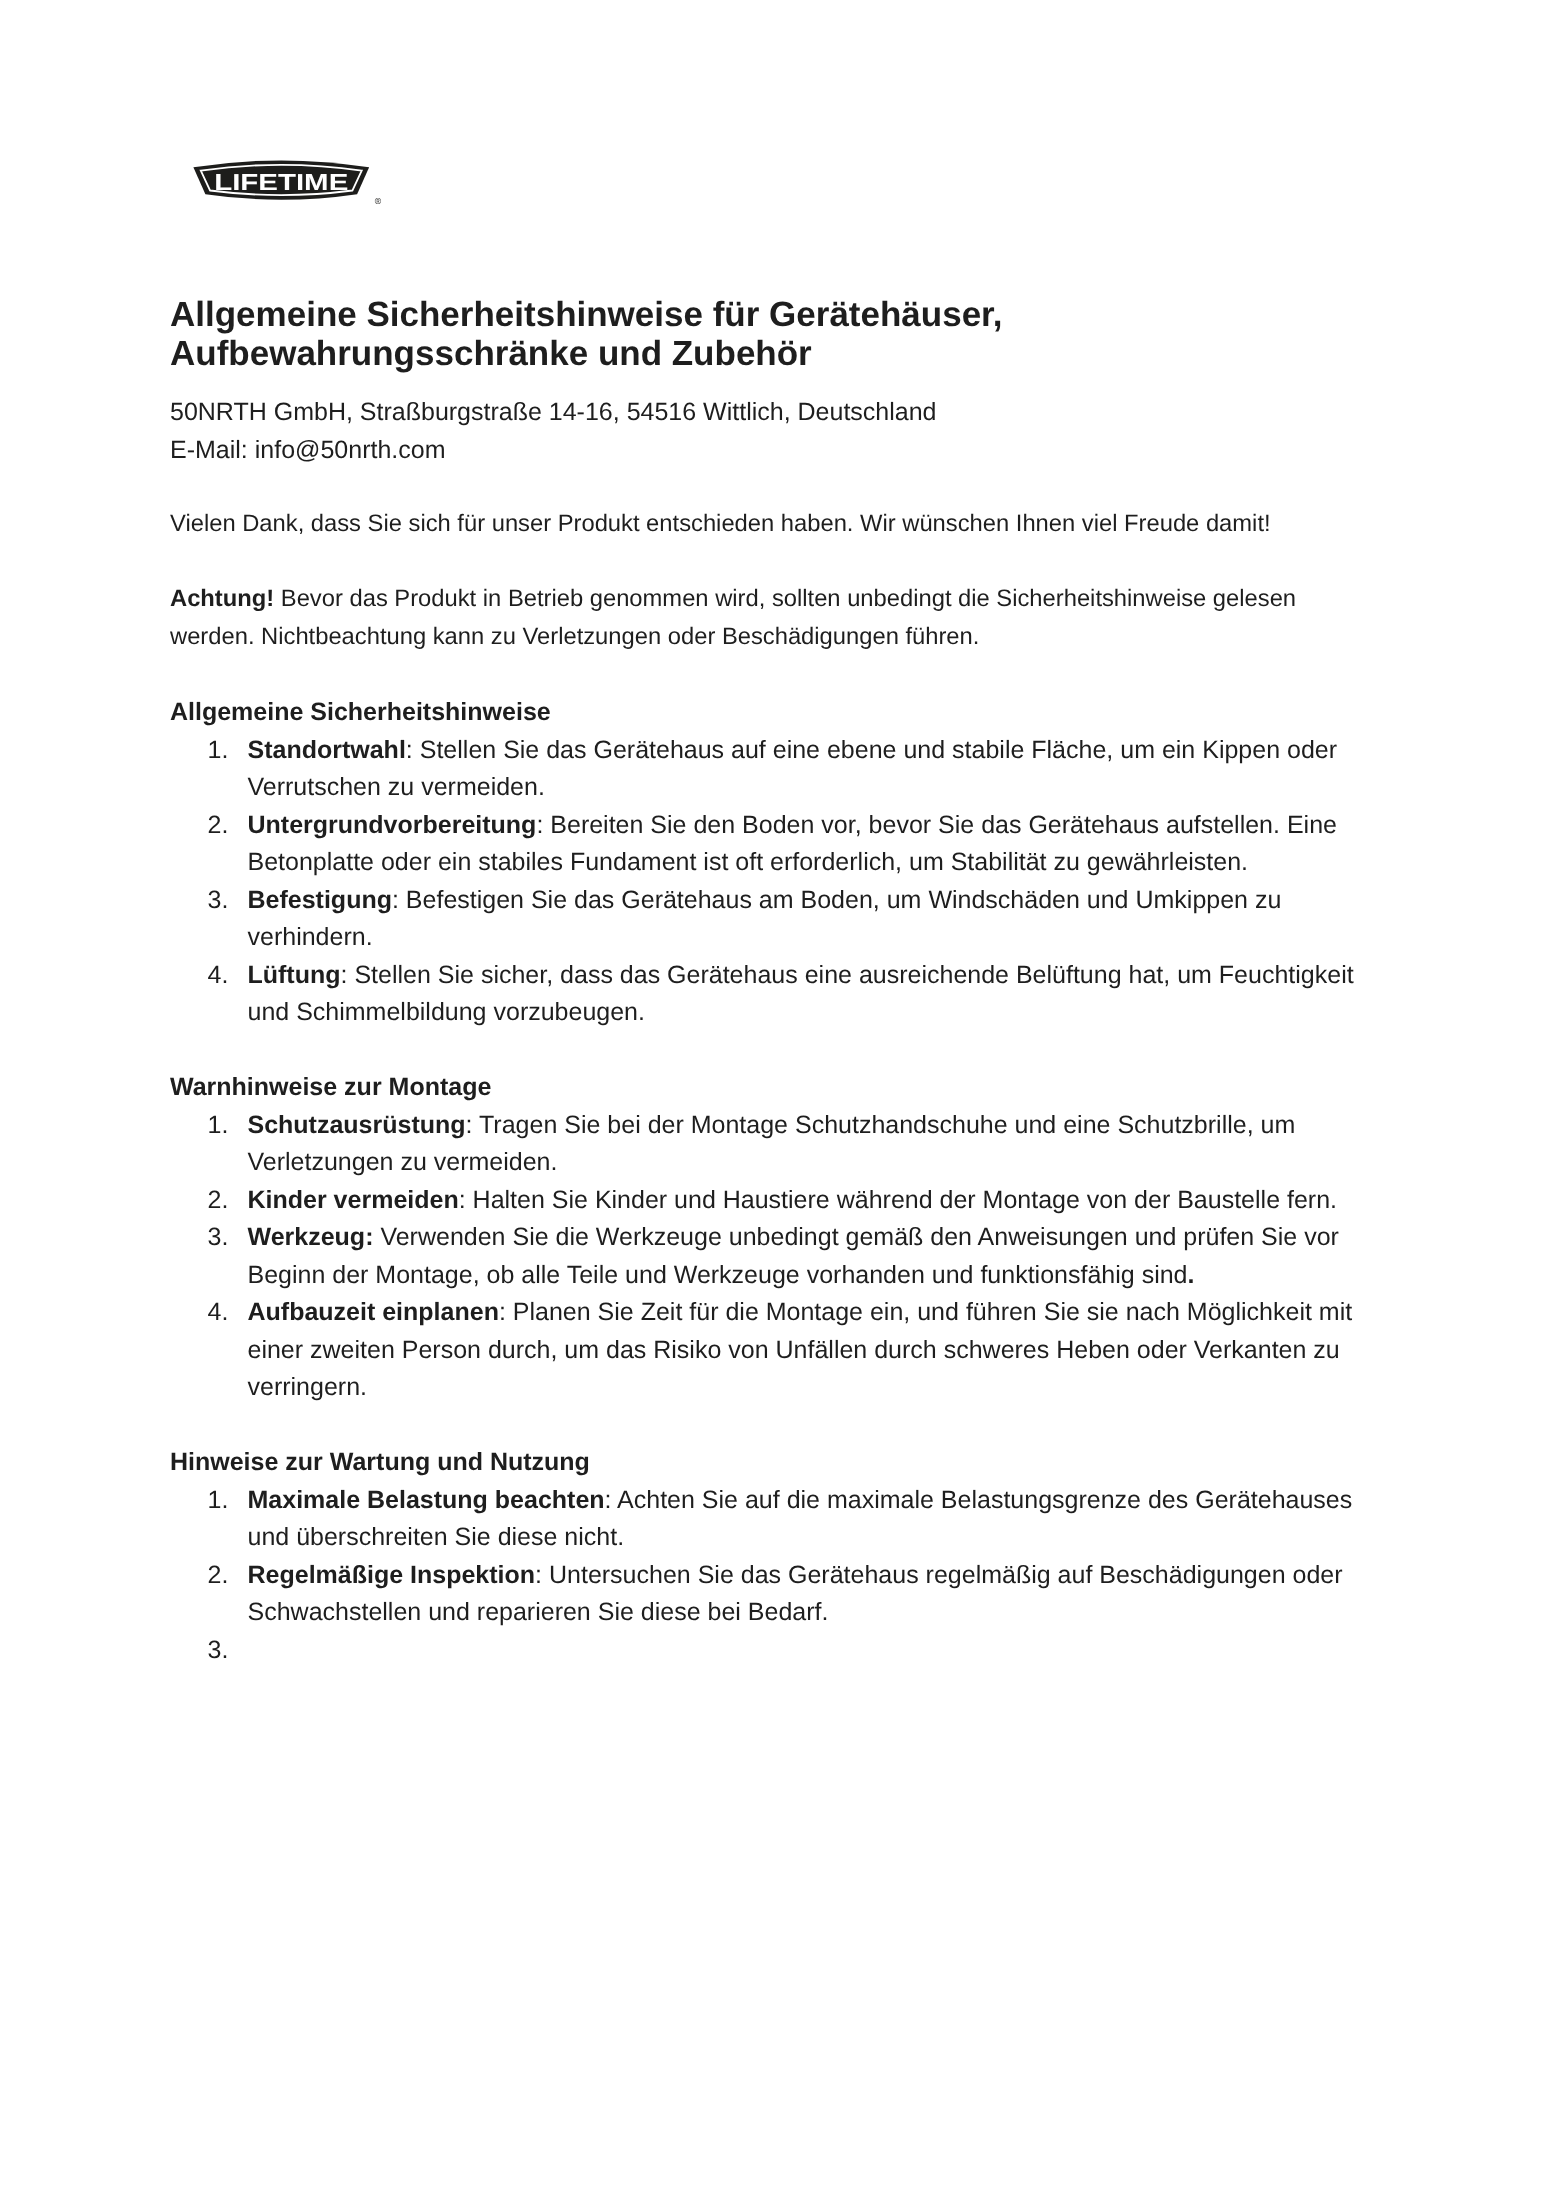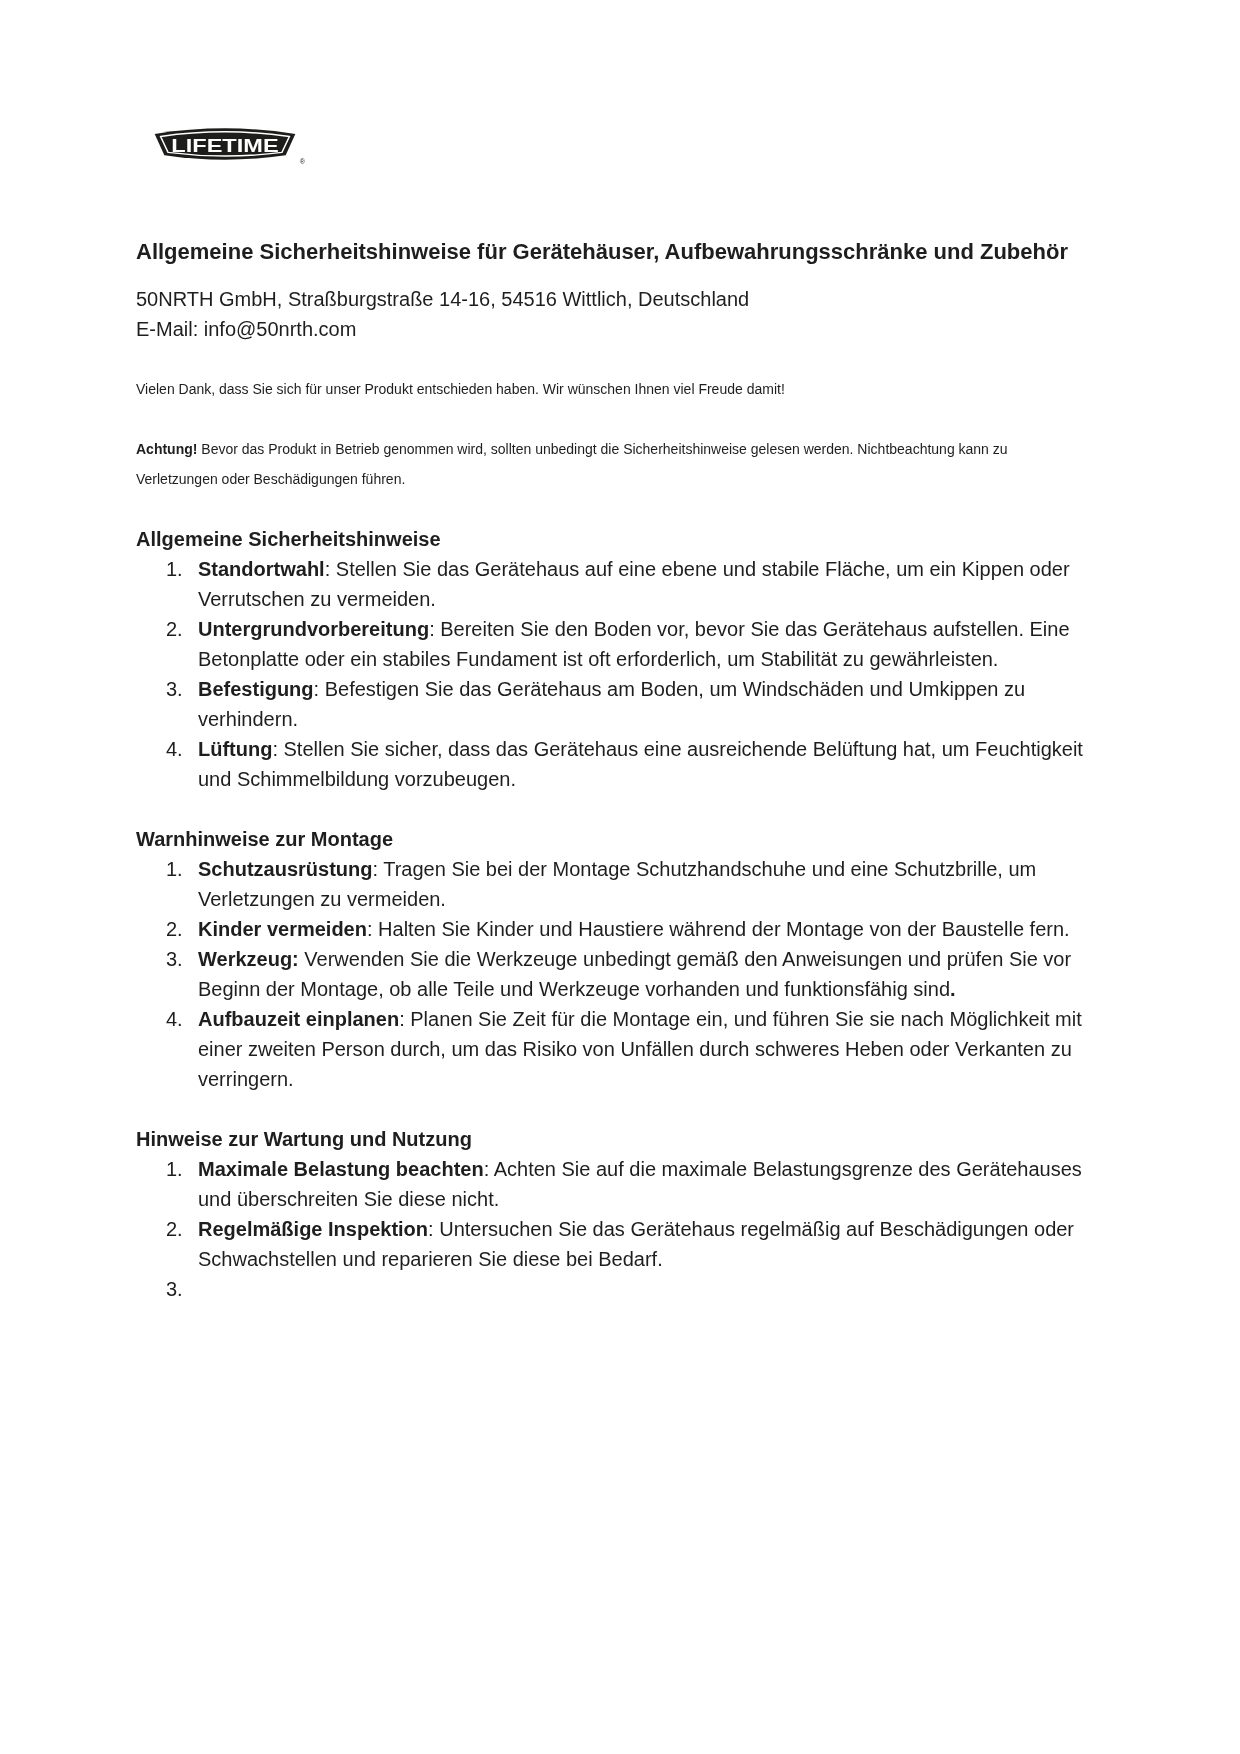--- a/index.html
+++ b/index.html
@@ -37,36 +37,36 @@
     position: absolute;
     right: -5px;
     bottom: -3px;
     font-size: 7px;
     color: #1d1d1b;
     line-height: 1;
   }
   
   h1 {
     margin: 0 0 17px 0;
-    font-size: 22px;
+    font-size: 28px;
     line-height: 31px;
     font-weight: 700;
     color: #1e1e1e;
     max-width: 950px;
   }
   
   .contact { margin: 0 0 30px 0; }
   .contact p {
     margin: 0;
     font-size: 20px;
     line-height: 30px;
   }
   .para {
     margin: 0 0 30px 0;
-    font-size: 14px;
+    font-size: 19px;
     line-height: 30px;
     max-width: 950px;
   }
   .para strong { font-weight: 700; }
   
   .doc-section { margin: 0 0 30px 0; }
   .doc-section h2 {
     margin: 0;
     font-size: 20px;
     line-height: 30px;

